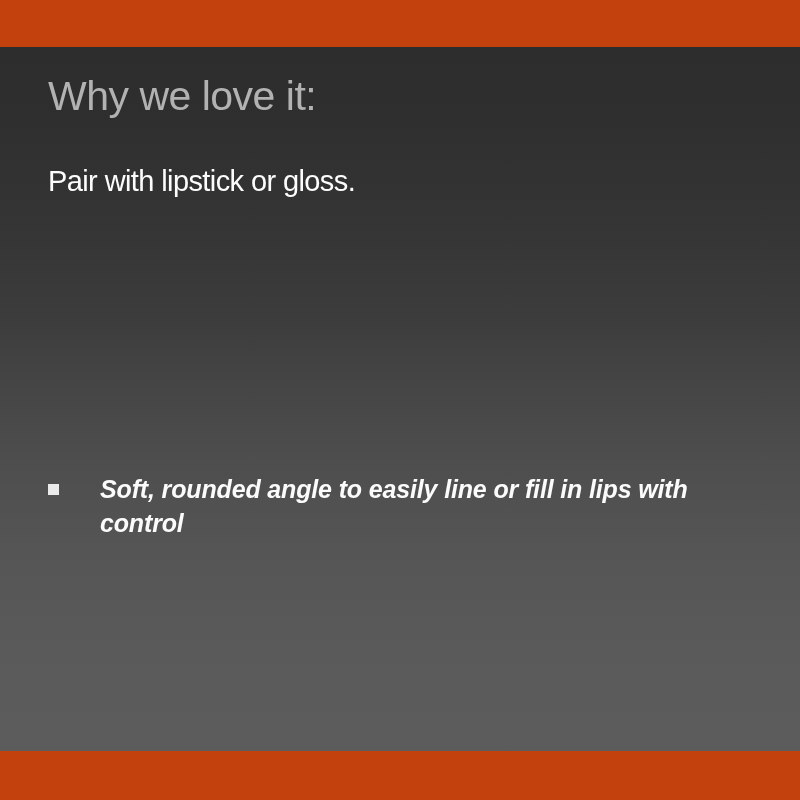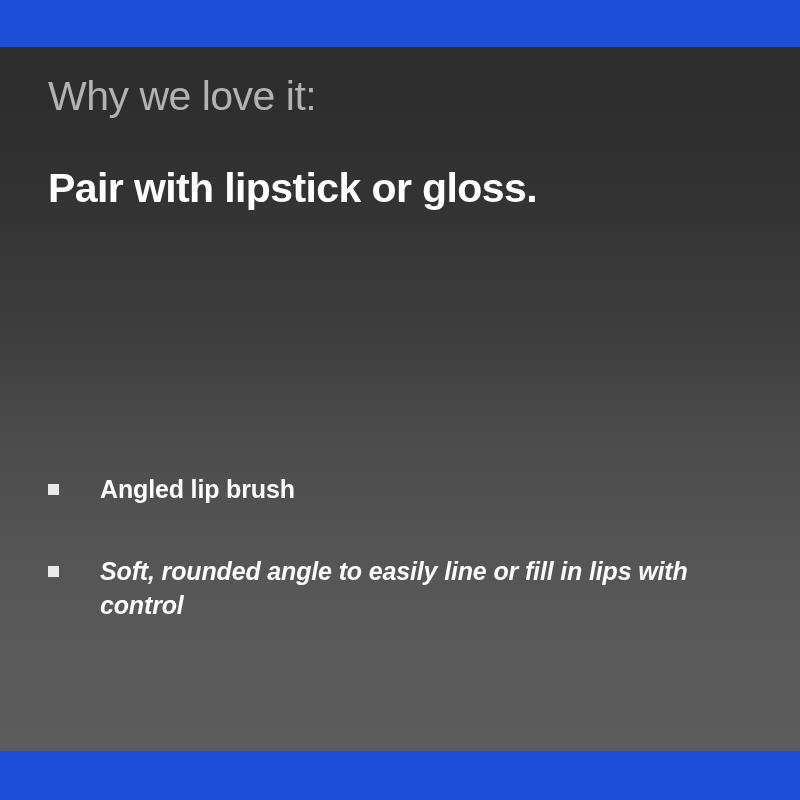--- a/index.html
+++ b/index.html
@@ -9,21 +9,21 @@
     height: 800px;
     background: #ffffff;
     font-family: "Liberation Sans", sans-serif;
     -webkit-font-smoothing: antialiased;
   }
 
   .stage {
     position: relative;
     width: 800px;
     height: 800px;
-    background: #1d4ed8;
+    background: #c2410c;
     overflow: hidden;
   }
 
   
   .panel {
     position: absolute;
     left: 0;
     top: 47px;
     width: 800px;
     height: 704px;
@@ -60,23 +60,23 @@
     color: #b2b2b2;
     letter-spacing: -0.5px;
     font-stretch: condensed;
     white-space: nowrap;
   }
 
   .headline {
     position: absolute;
     left: 48px;
     top: 119px;
-    font-size: 41px;
+    font-size: 29px;
     line-height: 1.08;
-    font-weight: 700;
+    font-weight: 400;
     color: #fdfdfd;
     letter-spacing: -0.6px;
     font-stretch: condensed;
     white-space: nowrap;
   }
 
   .bullets {
     position: absolute;
     left: 48px;
     top: 425px;
@@ -120,24 +120,20 @@
 
   <div class="panel">
     <div class="panel-inner">
 
       <div class="eyebrow">Why we love it:</div>
 
       <div class="headline">Pair with lipstick or gloss.</div>
 
       <ul class="bullets">
 
-        <li class="bullet-row">
-          <span class="bullet-marker"></span>
-          <span class="bullet-text">Angled lip brush</span>
-        </li>
 
         <li class="bullet-row">
           <span class="bullet-marker"></span>
           <span class="bullet-text">Soft, rounded angle to easily line or fill in lips with control</span>
         </li>
 
       </ul>
 
     </div>
   </div>

